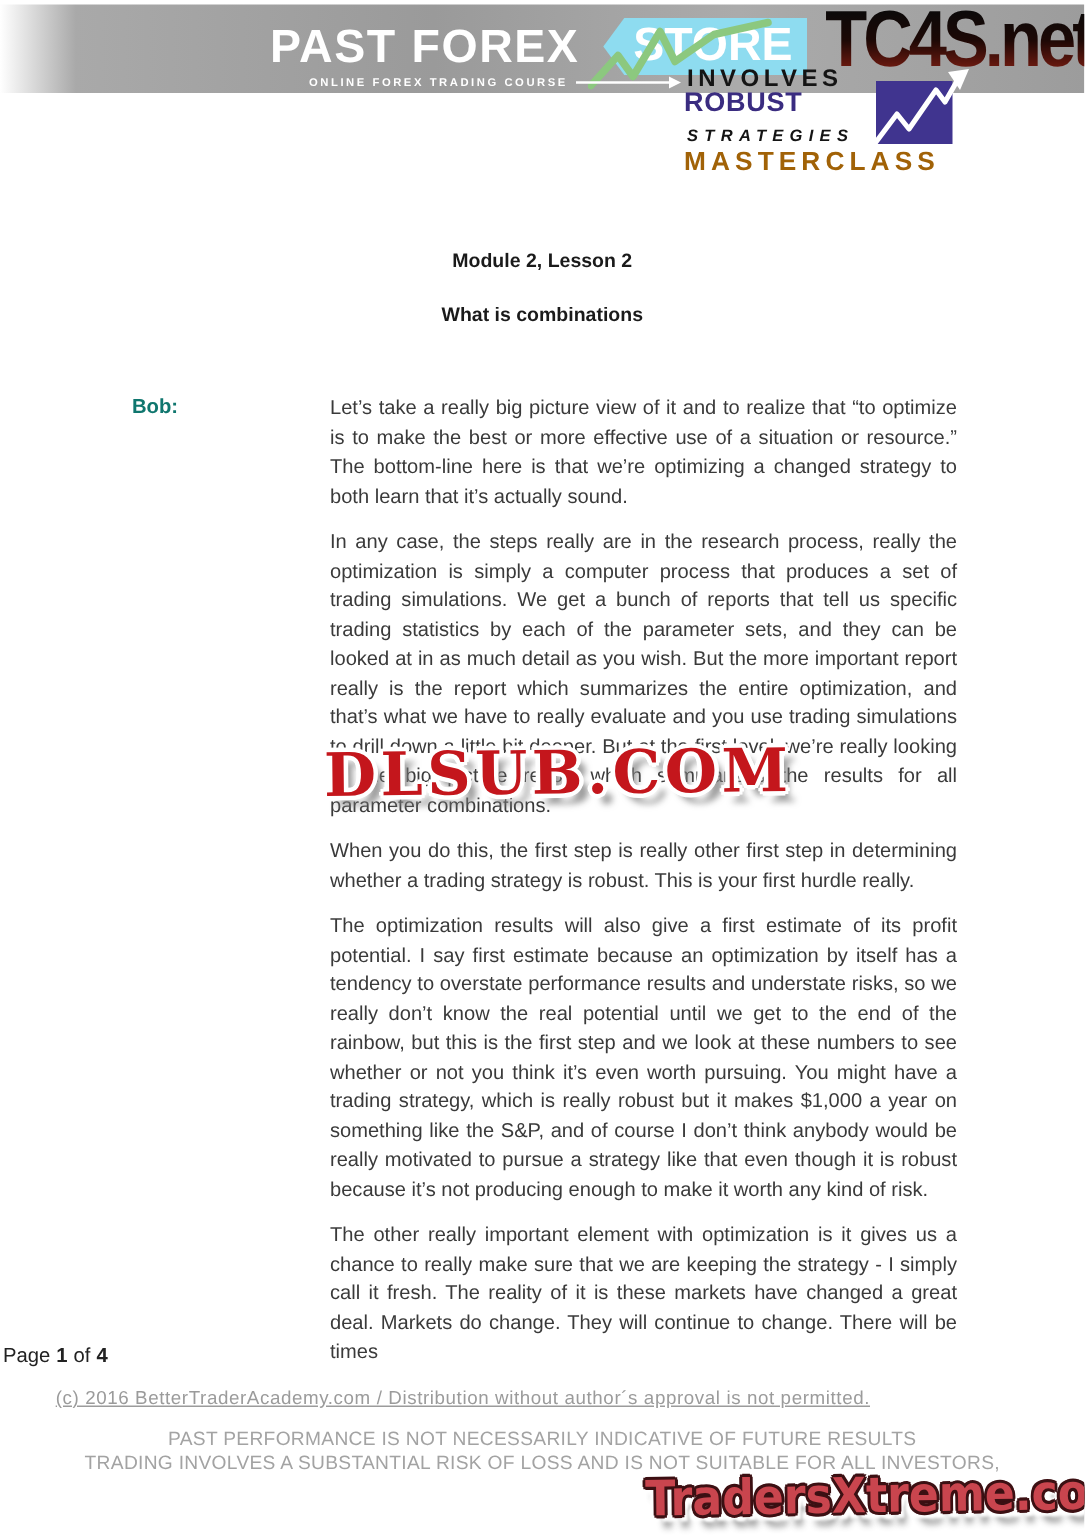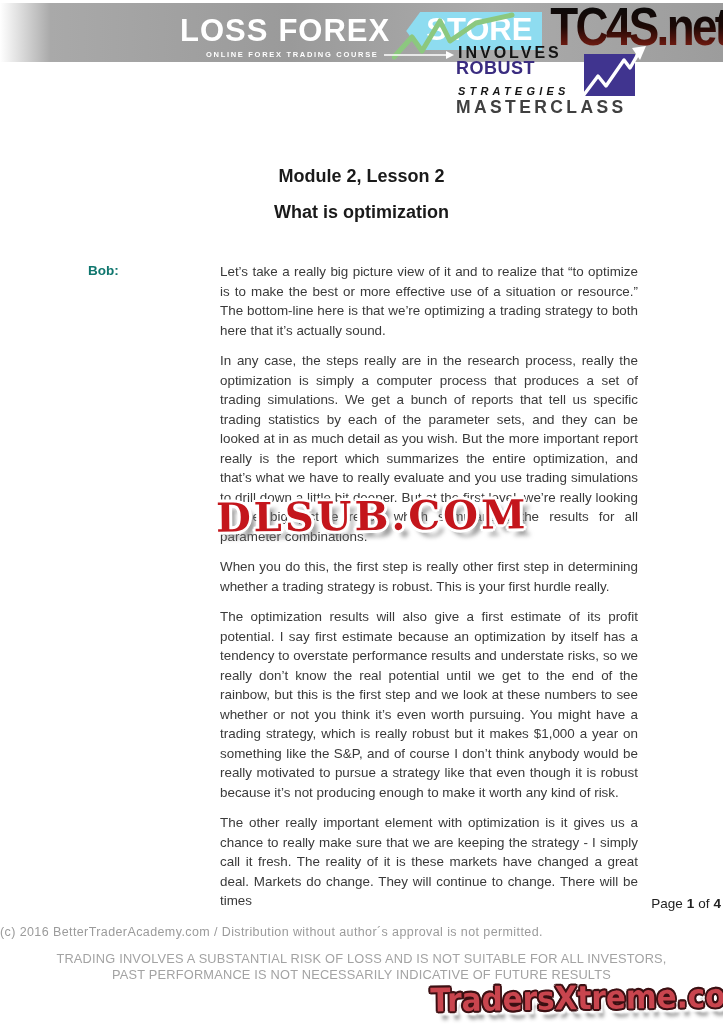--- a/index.html
+++ b/index.html
@@ -36,28 +36,28 @@
     transform:scale(0.88,1.02); transform-origin:top right;
     background:linear-gradient(180deg,#0a0a0a 15%,#1c0805 50%,#8a2014 92%);
     -webkit-background-clip:text; background-clip:text; color:transparent;
   }
 
   
   .mc-logo { position:absolute; left:456px; top:44px; width:190px; height:72px; }
   .mc-building   { position:absolute; top:0;    left:2px;  font-size:16px;  font-weight:bold; letter-spacing:3px;   color:#141414; }
   .mc-robust     { position:absolute; top:14px; left:0;    font-size:18px;  font-weight:bold; letter-spacing:0.5px; color:#3a2c80; }
   .mc-strategies { position:absolute; top:41px; left:2px;  font-size:11px;  font-weight:bold; letter-spacing:4.2px; color:#141414;font-style:italic; }
-  .mc-masterclass{ position:absolute; top:53px; left:0;    font-size:17.5px;font-weight:bold; letter-spacing:3.4px; color:#404040; }
+  .mc-masterclass{ position:absolute; top:53px; left:0;    font-size:17.5px;font-weight:bold; letter-spacing:3.4px; color:#a16207; }
   .mc-square { position:absolute; left:128px; top:10px; width:51px; height:42px; background:#40348f; }
   .mc-arrow  { position:absolute; left:118px; top:0; }
 
   
   .title1, .title2 {
     position:absolute; left:0; width:723px; text-align:center;
-    font-size:18px; font-weight:bold; color:#1a1a1a;
+    font-size:13px; font-weight:bold; color:#1a1a1a;
   }
   .title1 { top:166px; }
   .title2 { top:202px; }
 
   
   .speaker {
     position:absolute; left:88px; top:263px;
     font-size:13.5px; font-weight:bold; color:#0f766e;
   }
   .body-col {
@@ -85,42 +85,42 @@
     text-shadow:
       -1.5px -1.5px 0 #3c1013, 1.5px -1.5px 0 #3c1013,
       -1.5px 1.5px 0 #3c1013, 1.5px 1.5px 0 #3c1013,
       -2px 0 0 #3c1013, 2px 0 0 #3c1013, 0 -2px 0 #3c1013, 0 2px 0 #3c1013,
       -4px -4px 2px #ffffff, 4px -4px 2px #ffffff, -4px 4px 2px #ffffff, 4px 4px 2px #ffffff,
       5px 8px 4px rgba(150,150,150,0.9);
   }
 
   
   .page-num {
-    position:absolute; top:896px; left:0; width:723px; text-align:right;
+    position:absolute; top:896px; left:0; width:723px; text-align:left;
     font-size:13.5px; color:#222222;
   }
   .page-num span { margin:0 2px; }
   .page-num .b { font-weight:bold; }
   .copyright {
-    position:absolute; top:925px; left:0; width:580px; text-align:left;
-    font-size:12.5px; color:#9b9b9b; letter-spacing:0.4px;
+    position:absolute; top:925px; left:0; width:580px; text-align:right;
+    font-size:12.5px; color:#9b9b9b; letter-spacing:0.4px;text-decoration:underline;
   }
   .disclaimer {
     position:absolute; top:951px; left:0; width:723px; text-align:center;
     font-size:12.8px; line-height:15.5px; color:#a3a3a3; letter-spacing:0.2px;
   }
 </style>
 </head>
 <body>
 
 <div class="page">
 
   <div class="banner">
     <div class="bfs-logo">
-      <span class="bfs-text"><span>LOSS</span><span class="sp"></span><span>FOREX</span></span>
+      <span class="bfs-text"><span>PAST</span><span class="sp"></span><span>FOREX</span></span>
       <span class="store-tag">STORE</span>
     </div>
     <svg class="bfs-zigzag" width="126" height="52" viewBox="0 0 126 52">
       <polyline points="2,46 20,26 30,40 48,10 58,30 84,12 120,4" fill="none" stroke="#8cc87f" stroke-width="5" stroke-linecap="round" stroke-linejoin="round"></polyline>
     </svg>
     <span class="bfs-tagline">ONLINE FOREX TRADING COURSE</span>
     <svg class="tagline-arrow" width="72" height="10" viewBox="0 0 72 10">
       <line x1="0" y1="5" x2="62" y2="5" stroke="#ffffff" stroke-width="1.6"></line>
       <polygon points="62,1 70,5 62,9" fill="#ffffff"></polygon>
     </svg>
@@ -134,37 +134,37 @@
     <div class="mc-strategies">STRATEGIES</div>
     <div class="mc-masterclass">MASTERCLASS</div>
     <div class="mc-square"></div>
     <svg class="mc-arrow" width="74" height="60" viewBox="0 0 74 60">
       <polyline points="6,56 24,32 32,42 50,16 56,24 64,10" fill="none" stroke="#ffffff" stroke-width="3.4" stroke-linecap="round" stroke-linejoin="round"></polyline>
       <polygon points="58,4 72,2 66,16" fill="#ffffff"></polygon>
     </svg>
   </div>
 
   <div class="title1">Module 2, Lesson 2</div>
-  <div class="title2">What is optimization</div>
+  <div class="title2">What is combinations</div>
 
   <div class="speaker">Bob:</div>
   <div class="body-col">
-    <p>Let’s take a really big picture view of it and to realize that “to optimize is to make the best or more effective use of a situation or resource.” The bottom-line here is that we’re optimizing a trading strategy to both here that it’s actually sound.</p>
+    <p>Let’s take a really big picture view of it and to realize that “to optimize is to make the best or more effective use of a situation or resource.” The bottom-line here is that we’re optimizing a changed strategy to both learn that it’s actually sound.</p>
     <p>In any case, the steps really are in the research process, really the optimization is simply a computer process that produces a set of trading simulations. We get a bunch of reports that tell us specific trading statistics by each of the parameter sets, and they can be looked at in as much detail as you wish. But the more important report really is the report which summarizes the entire optimization, and that’s what we have to really evaluate and you use trading simulations to drill down a little bit deeper. But at the first level, we’re really looking at the big picture report which summarizes the results for all parameter combinations.</p>
     <p>When you do this, the first step is really other first step in determining whether a trading strategy is robust. This is your first hurdle really.</p>
     <p>The optimization results will also give a first estimate of its profit potential. I say first estimate because an optimization by itself has a tendency to overstate performance results and understate risks, so we really don’t know the real potential until we get to the end of the rainbow, but this is the first step and we look at these numbers to see whether or not you think it’s even worth pursuing. You might have a trading strategy, which is really robust but it makes $1,000 a year on something like the S&amp;P, and of course I don’t think anybody would be really motivated to pursue a strategy like that even though it is robust because it’s not producing enough to make it worth any kind of risk.</p>
     <p>The other really important element with optimization is it gives us a chance to really make sure that we are keeping the strategy - I simply call it fresh. The reality of it is these markets have changed a great deal. Markets do change. They will continue to change. There will be times</p>
   </div>
 
   <div class="wm-center">DLSUB.COM</div>
 
   <div class="page-num">
     <span>Page</span><span class="b">1</span><span>of</span><span class="b">4</span>
   </div>
   <div class="copyright">(c) 2016 BetterTraderAcademy.com / Distribution without author´s approval is not permitted.</div>
   <div class="disclaimer">
+    <div>PAST PERFORMANCE IS NOT NECESSARILY INDICATIVE OF FUTURE RESULTS</div>
     <div>TRADING INVOLVES A SUBSTANTIAL RISK OF LOSS AND IS NOT SUITABLE FOR ALL INVESTORS,</div>
-    <div>PAST PERFORMANCE IS NOT NECESSARILY INDICATIVE OF FUTURE RESULTS</div>
   </div>
 
   <div class="wm-bottom">TradersXtreme.com</div>
 
 </div>
 
 </body></html>

